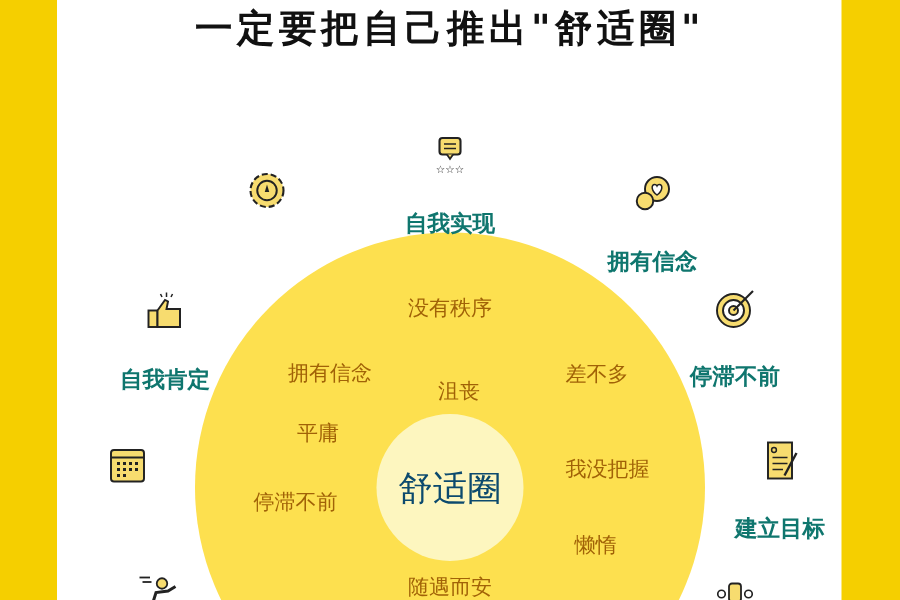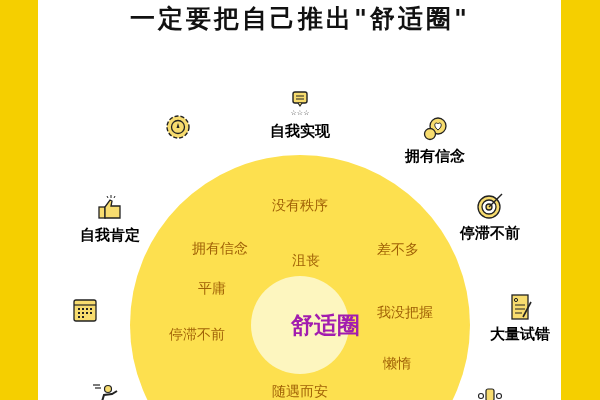--- a/index.html
+++ b/index.html
@@ -6,24 +6,24 @@
   body { width:600px; height:400px; overflow:hidden; background:#ffffff; position:relative;
          font-family:"DejaVu Sans","Liberation Sans",sans-serif; color:#1a1a1a; }
   .band-left { position:absolute; left:0; top:0; width:38px; height:400px; background:#f5cf00; }
   .band-right { position:absolute; left:561px; top:0; width:39px; height:400px; background:#f5cf00; }
   .title { position:absolute; left:0; width:600px; top:2px; text-align:center; font-size:25px; font-weight:bold;
            letter-spacing:3px; color:#111; }
   .outer-circle { position:absolute; left:130px; top:155px; width:340px; height:340px; border-radius:50%;
                   background:#fde04f; }
   .inner-circle { position:absolute; left:251px; top:276px; width:98px; height:98px; border-radius:50%;
                   background:#fdf6bf; }
-  .center-label { position:absolute; left:240px; width:120px; top:310px; text-align:right; font-size:23px; font-weight:bold; color:#a21caf; }
+  .center-label { position:absolute; left:240px; width:120px; top:310px; text-align:center; font-size:23px; font-weight:normal; color:#0c4a6e; }
   .word { position:absolute; font-size:14px; color:#a16207; white-space:nowrap; transform:translate(-50%,-50%); }
   .node { position:absolute; transform:translateX(-50%); text-align:center; }
-  .node .label { font-size:15px; font-weight:bold; color:#000000; white-space:nowrap; margin-top:0; }
+  .node .label { font-size:15px; font-weight:bold; color:#0f766e; white-space:nowrap; margin-top:18px; }
   .icon { display:inline-block; width:30px; height:28px; }
   .icon svg { width:30px; height:28px; }
 </style>
 </head>
 <body>
 
 <div class="band-left"></div>
 <div class="band-right"></div>
 
 <div class="title">一定要把自己推出"舒适圈"</div>
@@ -126,21 +126,21 @@
   <span class="icon">
     <svg viewBox="0 0 30 28">
         <rect x="7" y="2" width="16" height="24" fill="#f7dc6f" stroke="#222" stroke-width="1.3"></rect>
         <circle cx="11" cy="7" r="1.6" fill="none" stroke="#222" stroke-width="1"></circle>
         <line x1="10" y1="12" x2="20" y2="12" stroke="#222" stroke-width="1"></line>
         <line x1="10" y1="16" x2="20" y2="16" stroke="#222" stroke-width="1"></line>
         <line x1="10" y1="20" x2="17" y2="20" stroke="#222" stroke-width="1"></line>
         <line x1="26" y1="9" x2="18" y2="24" stroke="#222" stroke-width="1.6"></line>
       </svg>
   </span>
-  <div class="label">大量试错</div>
+  <div class="label">建立目标</div>
 </div>
 
 <div class="node" style="left:105px;top:382px">
   <span class="icon">
     <svg viewBox="0 0 30 28">
         <line x1="3" y1="3" x2="10" y2="3" stroke="#222" stroke-width="1.2"></line>
         <line x1="5" y1="6" x2="11" y2="6" stroke="#222" stroke-width="1.2"></line>
         <circle cx="18" cy="7" r="3.5" fill="#f7dc6f" stroke="#222" stroke-width="1.2"></circle>
         <path d="M10 26 L14 13 L22 12 L27 9" fill="none" stroke="#222" stroke-width="2"></path>
       </svg>

